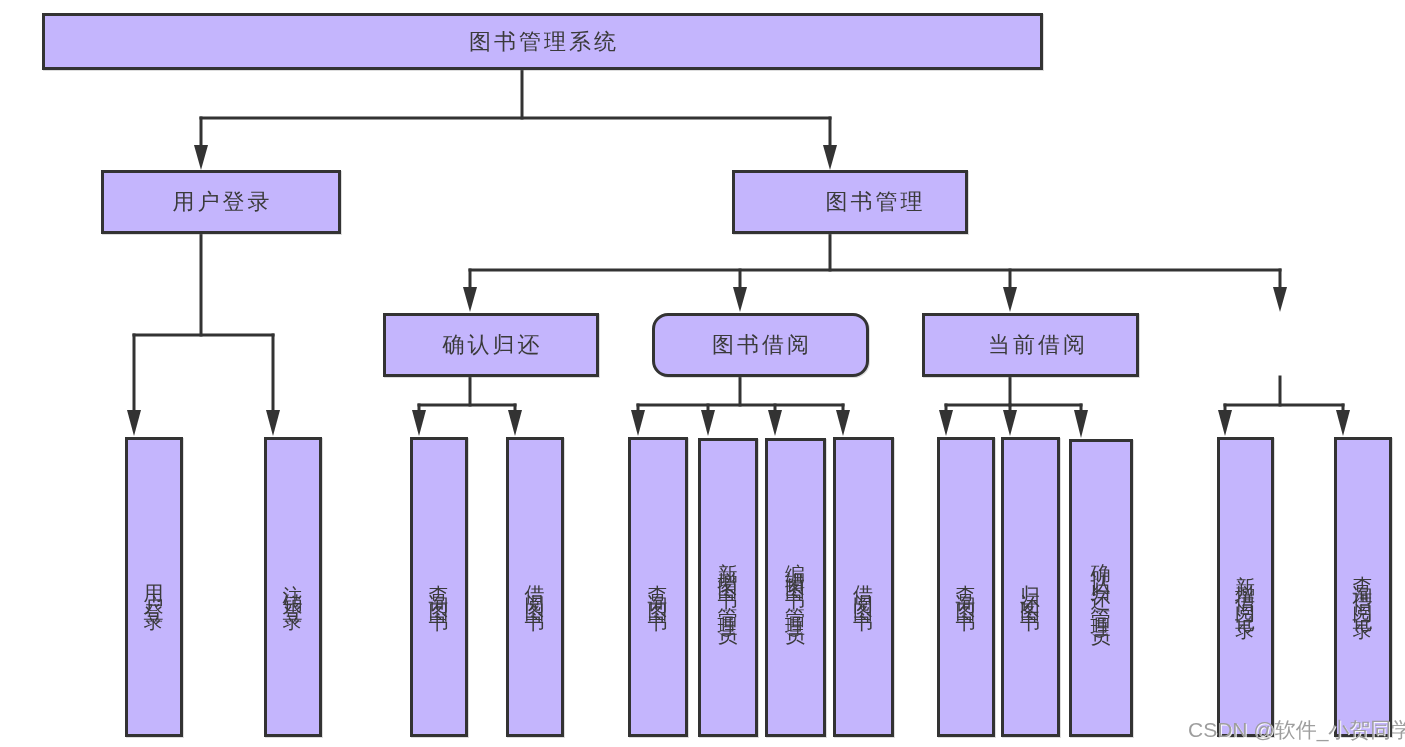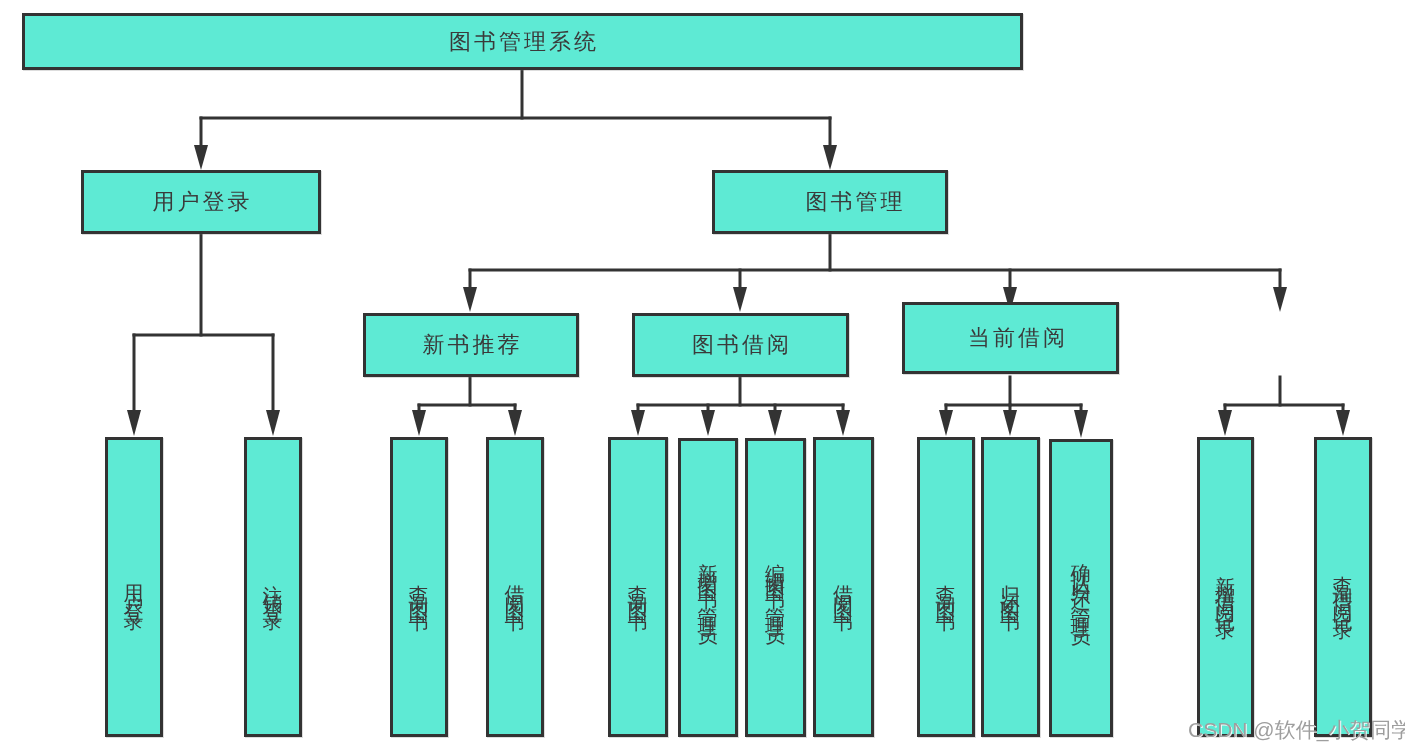--- a/index.html
+++ b/index.html
@@ -16,25 +16,26 @@
     background:var(--background);
     overflow:hidden;
   }
   .wires{position:absolute;left:0;top:0;z-index:1;}
   .wire{stroke:var(--line);stroke-width:3;stroke-linecap:square;fill:none;}
   .arrow{fill:var(--line);stroke:none;}
   .node{
     position:absolute;
     box-sizing:border-box;
     border:3px solid var(--line);
-    background:#5eead4;
+    background:#c4b5fd;
     color:var(--text);
     display:flex;align-items:center;justify-content:center;
     z-index:2;
     box-shadow:1px 1px 0 rgba(120,120,120,0.25);
+    margin-left:20px;
   }
   .node.h{font-size:22px;letter-spacing:3px;text-indent:3px;white-space:nowrap;}
   .node.v{
     writing-mode:vertical-rl;
     text-orientation:mixed;
     font-size:20px;
     letter-spacing:9px;
     line-height:1;
   }
   .watermark{
@@ -126,23 +127,23 @@
       <line class="wire" x1="1343" y1="405" x2="1343" y2="412"></line>
       <polygon class="arrow" points="1336,410 1350,410 1343,436"></polygon>
     </g>
   </svg>
 
   <div class="node h" style="left:22px;top:13px;width:1001px;height:57px;">图书管理系统</div>
 
   <div class="node h" style="left:81px;top:170px;width:240px;height:64px;">用户登录</div>
   <div class="node h" style="left:712px;top:170px;width:236px;height:64px;padding-left:48px;">图书管理</div>
 
-  <div class="node h" style="left:363px;top:313px;width:216px;height:64px;">新书推荐</div>
-  <div class="node h" style="left:632px;top:313px;width:217px;height:64px;">图书借阅</div>
-  <div class="node h" style="left:902px;top:302px;width:217px;height:72px;padding-left:12px;">当前借阅</div>
+  <div class="node h" style="left:363px;top:313px;width:216px;height:64px;">确认归还</div>
+  <div class="node h" style="left:632px;top:313px;width:217px;height:64px;border-radius:16px;">图书借阅</div>
+  <div class="node h" style="left:902px;top:313px;width:217px;height:64px;padding-left:12px;">当前借阅</div>
 
   <div class="node v" style="left:105px;top:437px;width:58px;height:300px;">用户登录</div>
   <div class="node v" style="left:244px;top:437px;width:58px;height:300px;">注销登录</div>
 
   <div class="node v" style="left:390px;top:437px;width:58px;height:300px;">查询图书</div>
   <div class="node v" style="left:486px;top:437px;width:58px;height:300px;">借阅图书</div>
 
   <div class="node v" style="left:608px;top:437px;width:60px;height:300px;">查询图书</div>
   <div class="node v" style="left:678px;top:438px;width:60px;height:299px;">新增图书（管理员）</div>
   <div class="node v" style="left:745px;top:438px;width:61px;height:299px;">编辑图书（管理员）</div>

